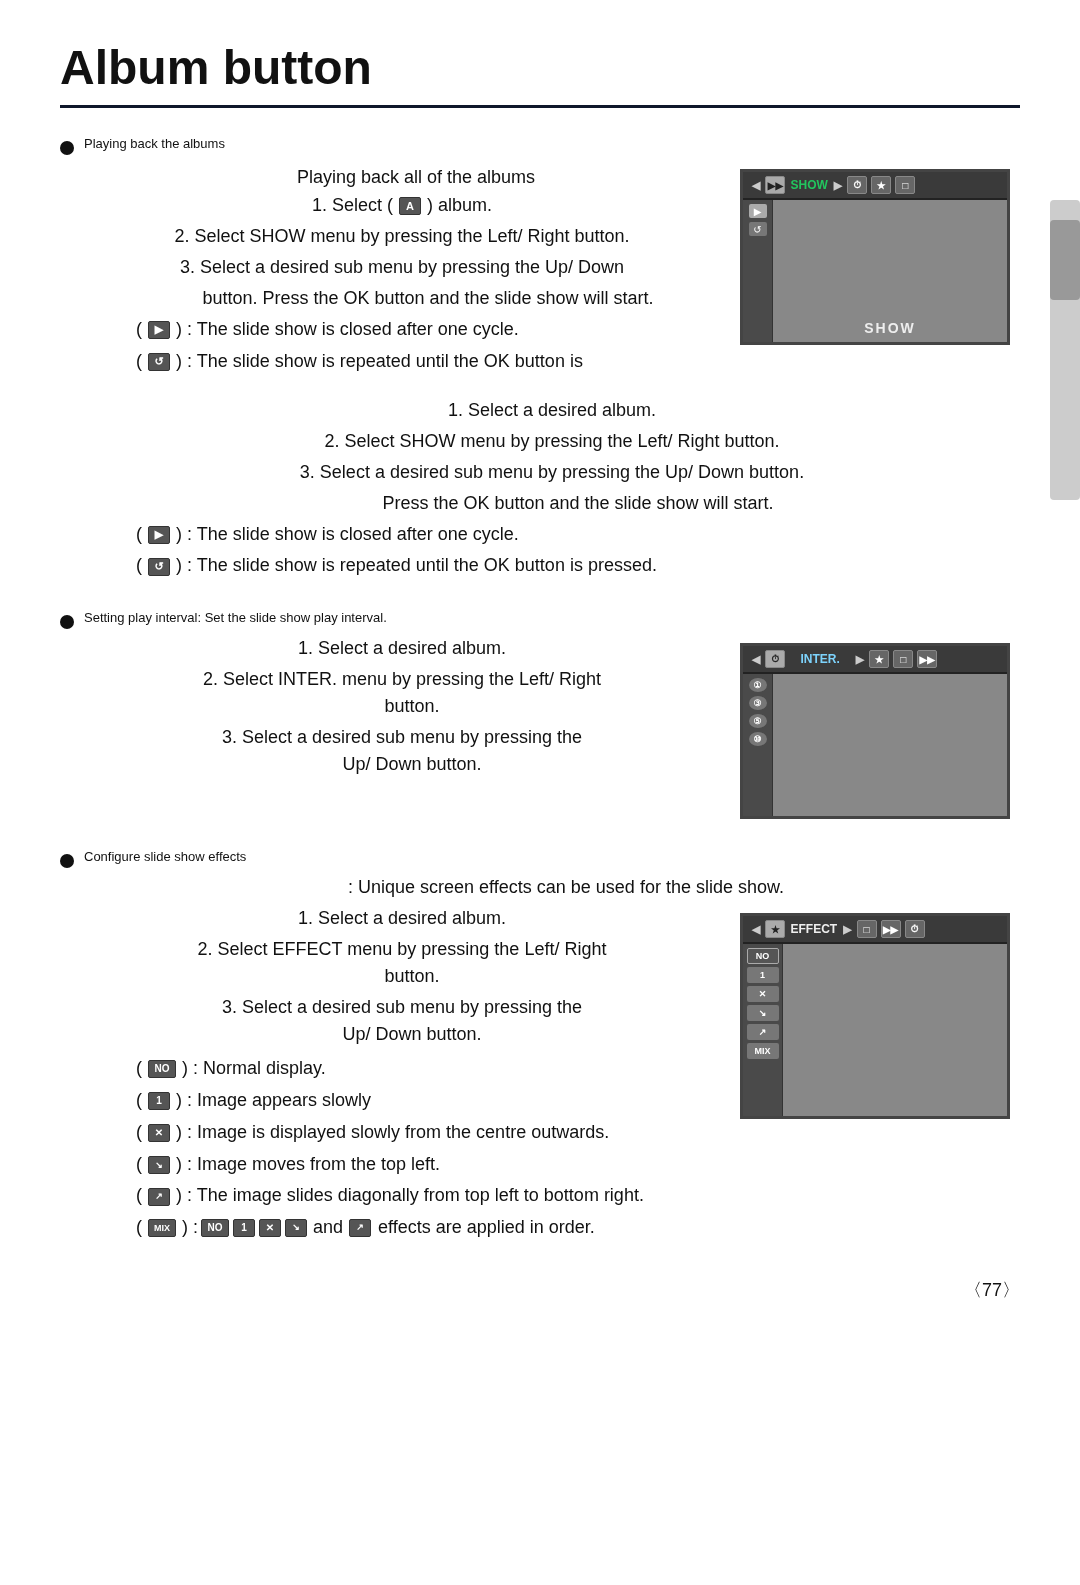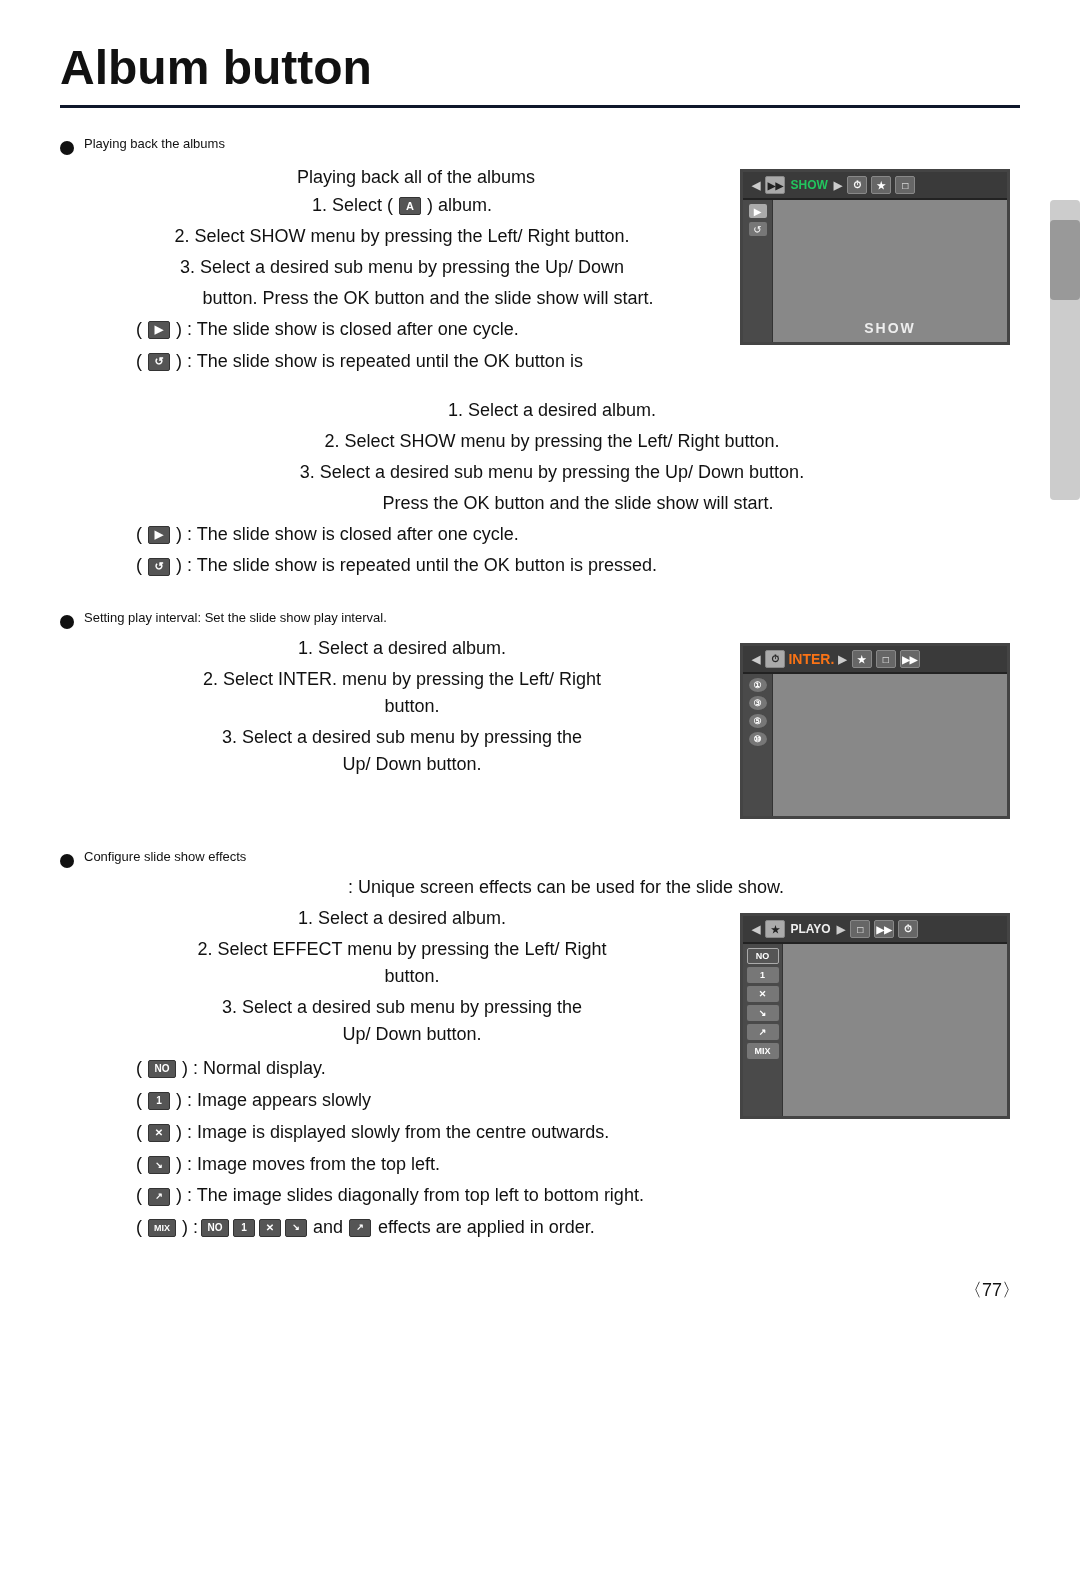--- a/index.html
+++ b/index.html
@@ -391,21 +391,21 @@
             <li>2. Select INTER. menu by pressing the Left/ Right<br>&nbsp;&nbsp;&nbsp;&nbsp;button.</li>
             <li>3. Select a desired sub menu by pressing the<br>&nbsp;&nbsp;&nbsp;&nbsp;Up/ Down button.</li>
           </ul>
         </div>
 
         <div style="width:280px; flex-shrink:0; margin-left:20px; margin-top:8px;">
           <div style="border:3px solid #444; width:270px;">
             <div class="screen-toolbar">
               <span class="tb-arrow">◀</span>
               <span class="tb-icon active">⏱</span>
-              <span style="font-size:14px; color:#f97316; margin:0 1px;">INTER.</span>
+              <span style="font-size:12px; color:#7dd3fc; margin:0 13px;">INTER.</span>
               <span class="tb-arrow">▶</span>
               <span class="tb-icon">★</span>
               <span class="tb-icon">□</span>
               <span class="tb-icon">▶▶</span>
             </div>
             <div class="screen-inter-body">
               <div class="screen-inter-left">
                 <div class="si-icon">①</div>
                 <div class="si-icon">③</div>
                 <div class="si-icon">⑤</div>
@@ -458,21 +458,21 @@
             <span class="inline-icon" style="font-size:9px;background:#555;">↗</span>
             <span style="margin-left:4px;">effects are applied in order.</span>
           </div>
         </div>
 
         <div style="width:280px; flex-shrink:0; margin-left:20px; margin-top:8px;">
           <div style="border:3px solid #444; width:270px;">
             <div class="screen-toolbar">
               <span class="tb-arrow">◀</span>
               <span class="tb-icon active">★</span>
-              <span style="font-size:12px; color:#eee; margin:0 3px;">PLAYO</span>
+              <span style="font-size:12px; color:#eee; margin:0 3px;">EFFECT</span>
               <span class="tb-arrow">▶</span>
               <span class="tb-icon">□</span>
               <span class="tb-icon">▶▶</span>
               <span class="tb-icon">⏱</span>
             </div>
             <div class="screen-effect-body">
               <div class="screen-effect-left">
                 <div class="effect-item highlighted">NO</div>
                 <div class="effect-item">1</div>
                 <div class="effect-item">✕</div>

